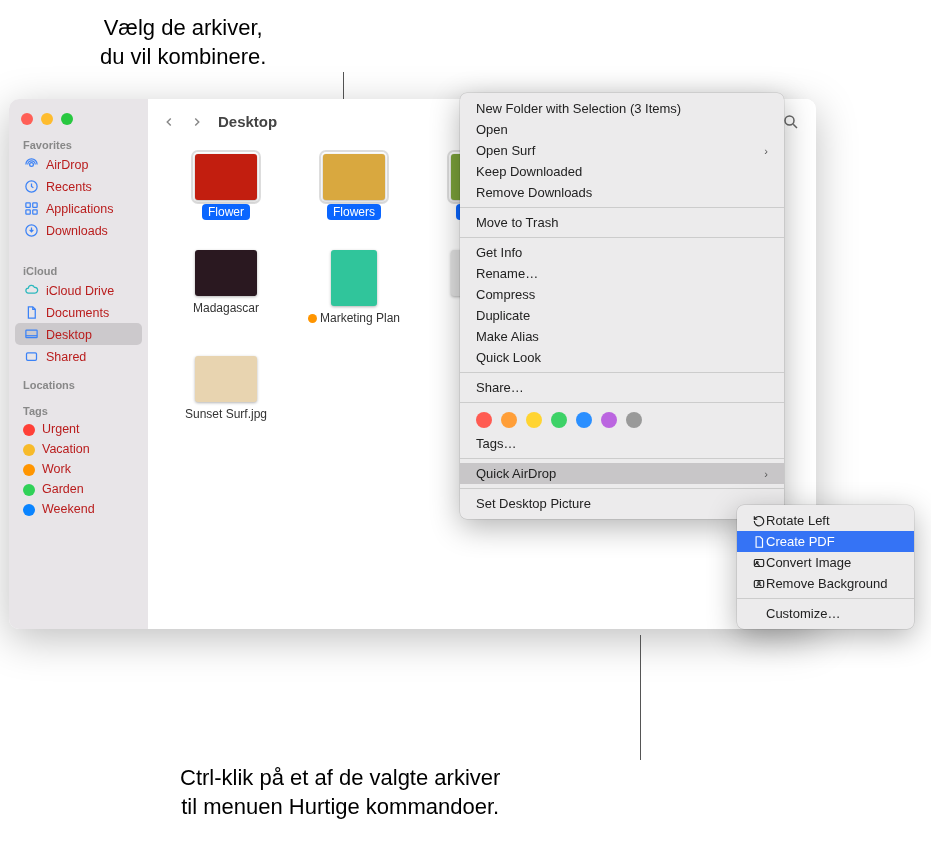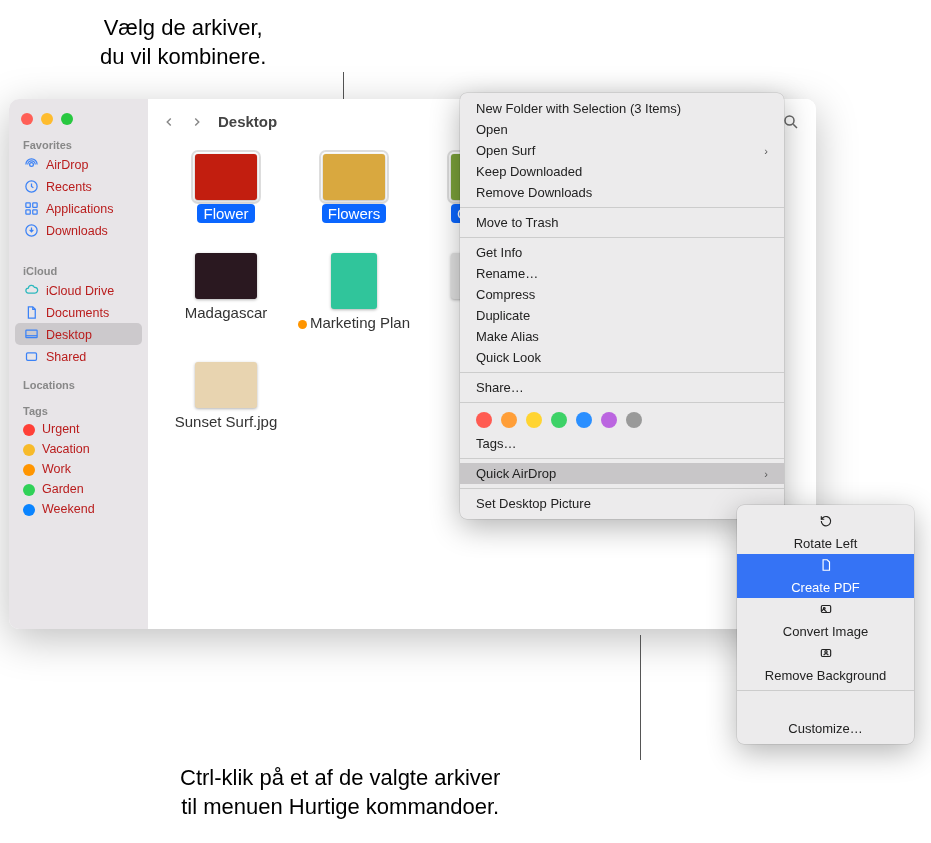--- a/index.html
+++ b/index.html
@@ -157,21 +157,21 @@
       width: 62px; height: 46px;
       border-radius: 3px;
       display: flex;
       align-items: center; justify-content: center;
       position: relative;
     }
     .file-thumb.selected-ring {
       box-shadow: 0 0 0 2px #fff, 0 0 0 4px #ddd;
     }
     .label {
-      font-size: 15px;
+      font-size: 12px;
       padding: 1px 6px;
       border-radius: 4px;
       color: #333;
       text-align: center;
     }
     .label.selected {
       background: #0a66ff;
       color: #fff;
     }
     .tag-indicator {
@@ -225,22 +225,20 @@
       box-shadow: 0 8px 30px rgba(0,0,0,0.3), 0 0 0 0.5px rgba(0,0,0,0.15);
       padding: 5px 0;
       font-size: 13px;
       z-index: 11;
     }
     .submenu-item {
       padding: 3px 14px;
       color: #222;
       display: flex;
       align-items: center;
-      gap: 8px;
-      flex-direction: column;
     }
     .submenu-item.highlighted {
       background: #3573f5;
       color: #fff;
     }
     .submenu-icon {
       width: 15px; height: 15px;
       display: flex; align-items: center; justify-content: center;
     }
     .chevron { font-size: 11px; color: #555; }

